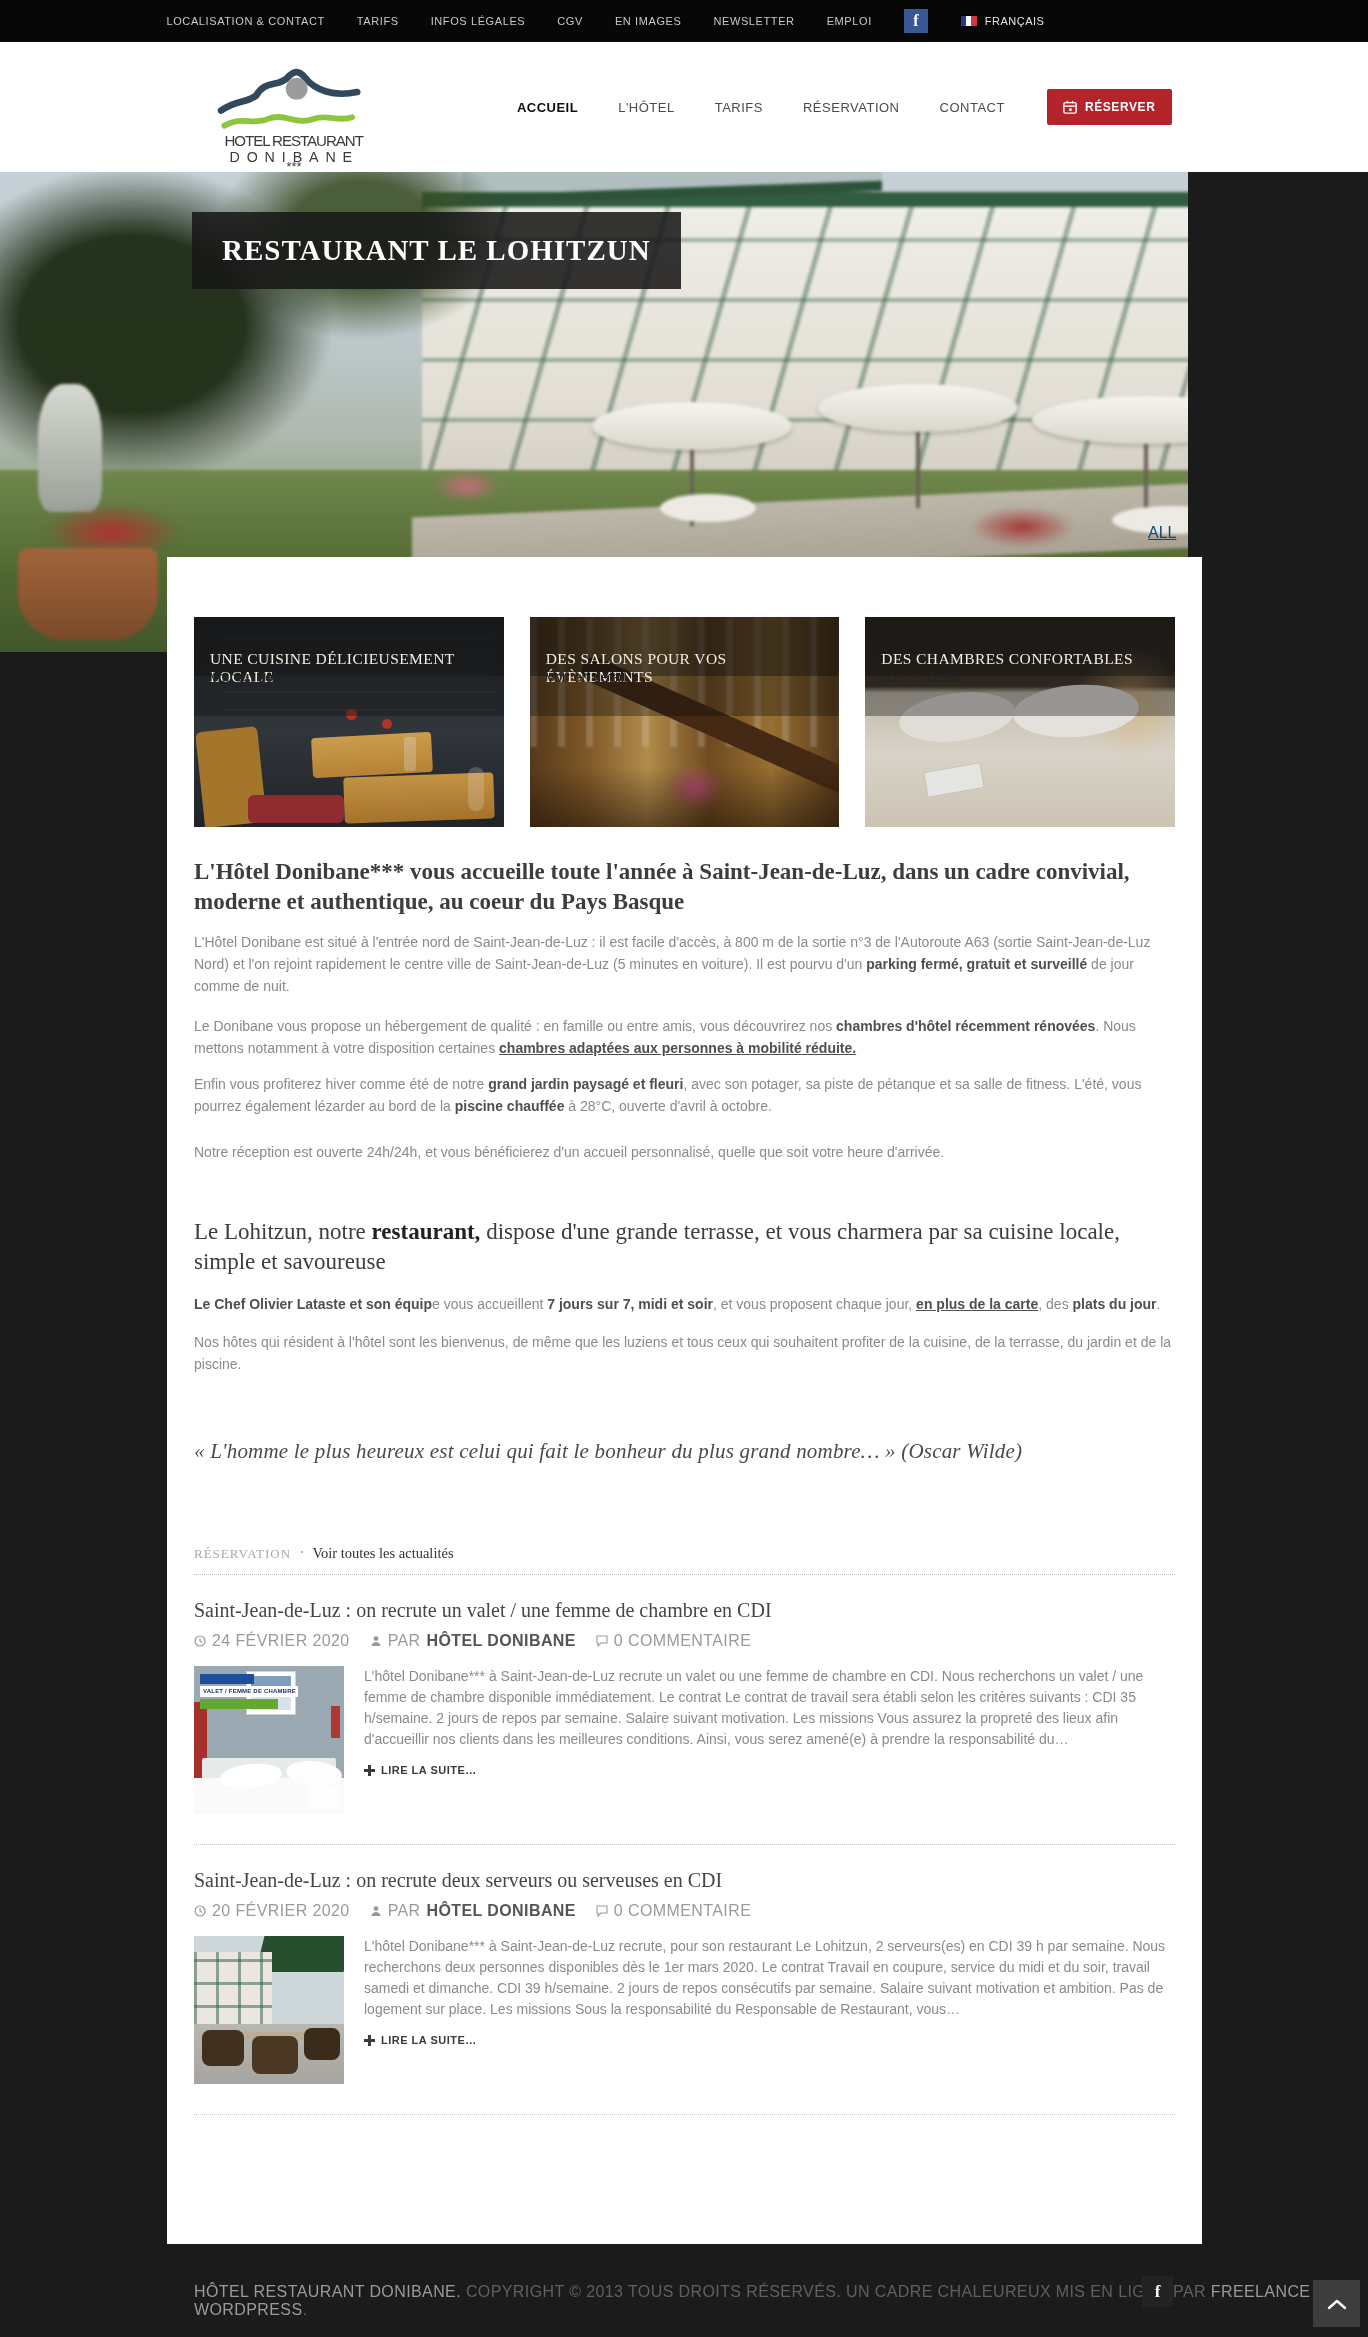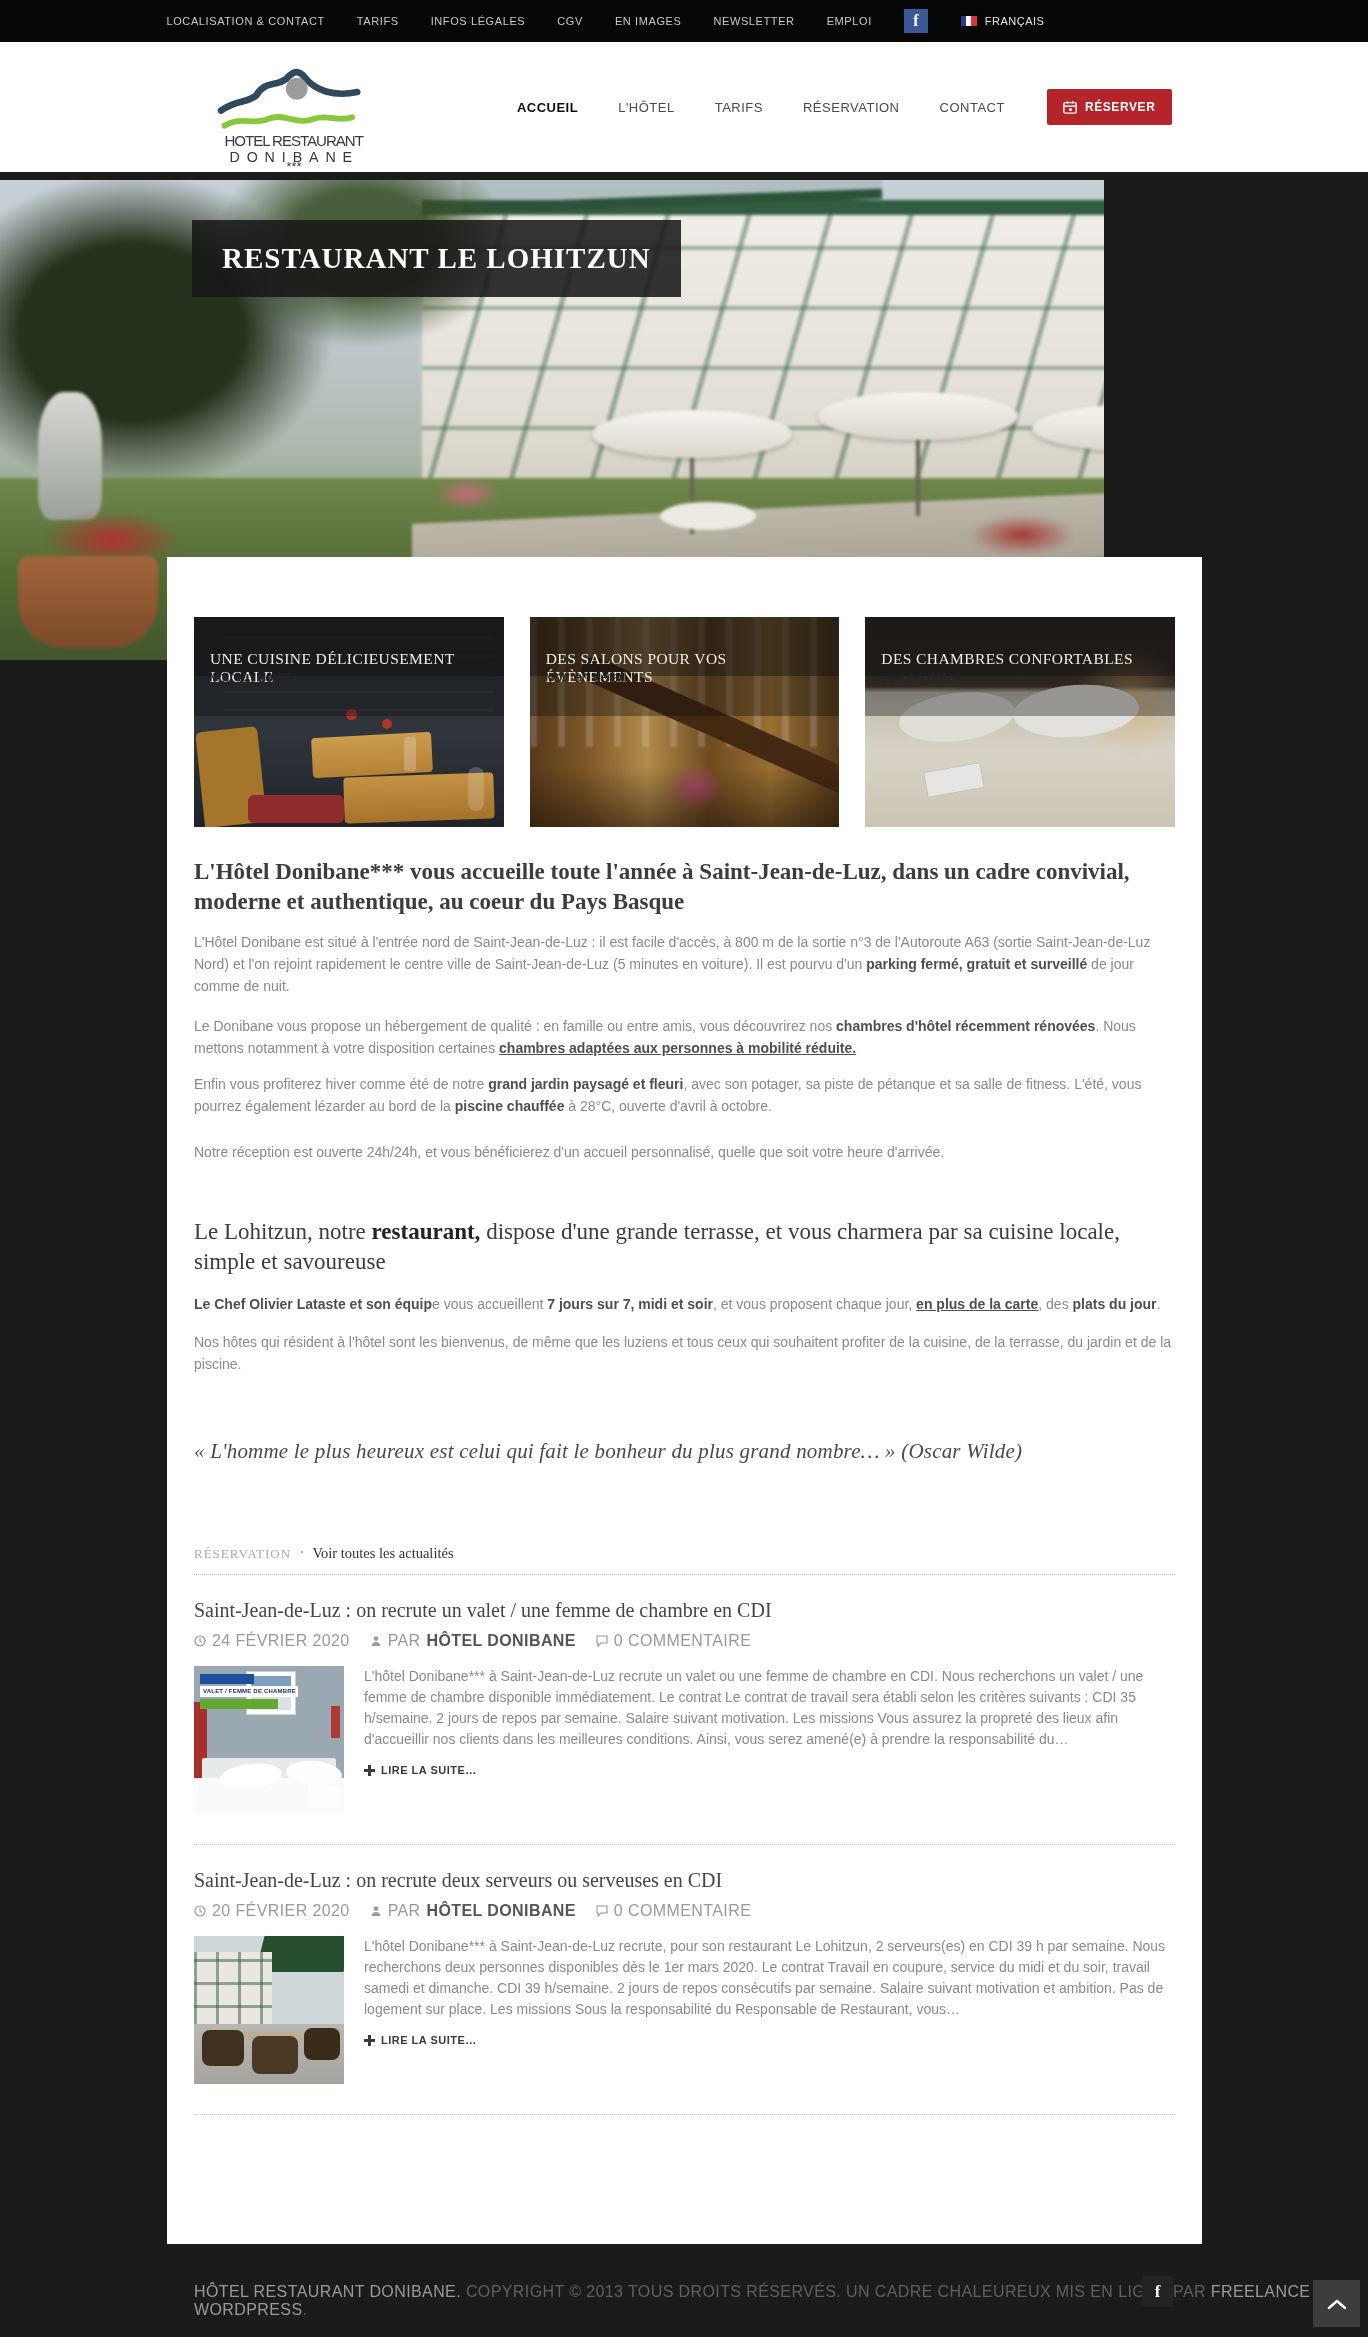--- a/index.html
+++ b/index.html
@@ -21,21 +21,21 @@
   .header { position:absolute; top:42px; left:0; right:0; height:130px; background:#ffffff; z-index:25; }
   .header-inner { width:1035px; margin:0 auto; height:100%; display:flex; align-items:center; padding:0 30px; }
   .logo { width:196px; height:126px; margin-top:2px; flex:none; }
   .mainnav { margin-left:auto; display:flex; align-items:center; gap:40px; }
   .mainnav a { font-size:13px; letter-spacing:.5px; color:#4a4a4a; text-decoration:none; font-weight:400; }
   .mainnav a.active { color:#0d0d0d; font-weight:700; }
   .btn-reserve { margin-left:42px; background:#b5232b; color:#fff; font-size:12px; font-weight:700; letter-spacing:.6px;
                  padding:11px 16px; border-radius:2px; display:flex; align-items:center; gap:8px; text-decoration:none; }
 
   
-  .hero { position:absolute; top:180px; left:0; width:1104px; height:480px; overflow:hidden; background:#a9b6ae; z-index:5; }
+  .hero { position:absolute; top:172px; left:0; width:1188px; height:480px; overflow:hidden; background:#a9b6ae; z-index:5; }
   .scene { position:absolute; inset:-8px; filter:blur(1.6px) saturate(.95); }
   .scene div { position:absolute; }
   .sky { inset:0; background:linear-gradient(180deg,#c6d0d7 0%,#bcc6c8 38%,#aeb8ad 55%,#9fae98 62%); }
   .h-building { left:430px; top:28px; width:790px; height:286px; background:
       repeating-linear-gradient(106deg, rgba(44,92,60,.45) 0 5px, rgba(0,0,0,0) 5px 78px),
       repeating-linear-gradient(0deg, rgba(0,0,0,0) 0 56px, rgba(44,92,60,.42) 56px 60px),
       linear-gradient(180deg,#efede7 0%,#e3dfd6 70%,#d4cfc2 100%);
       border-top:15px solid #2f5d3f; }
   .h-roof { left:470px; top:0px; width:420px; height:34px; background:#34604226; border-bottom:10px solid #2c5339; transform:skewY(-2deg); }
   .h-tree1 { left:-140px; top:-60px; width:560px; height:440px; background:radial-gradient(closest-side, rgba(30,44,20,.96) 40%, rgba(30,44,20,0) 72%); }

